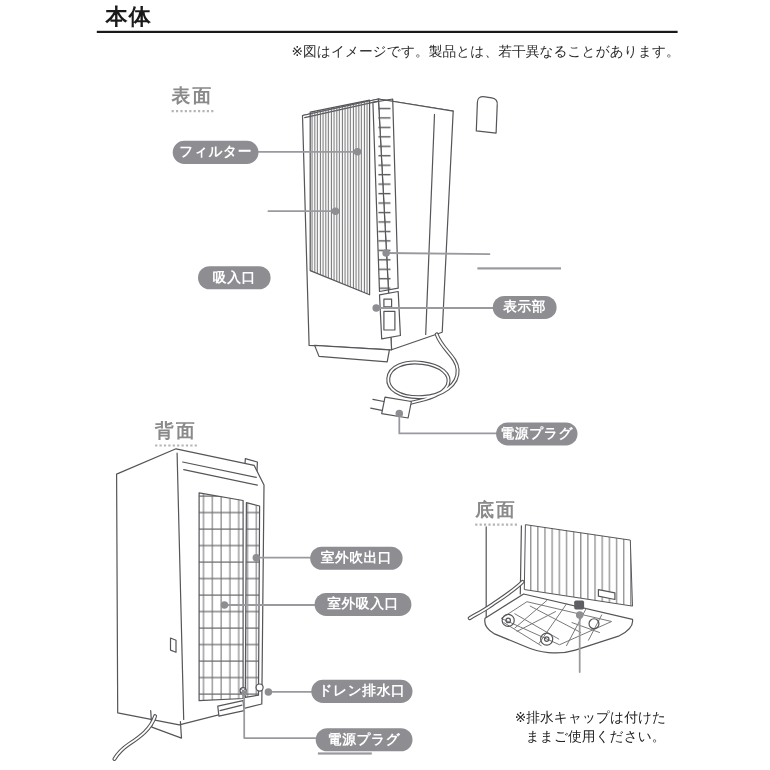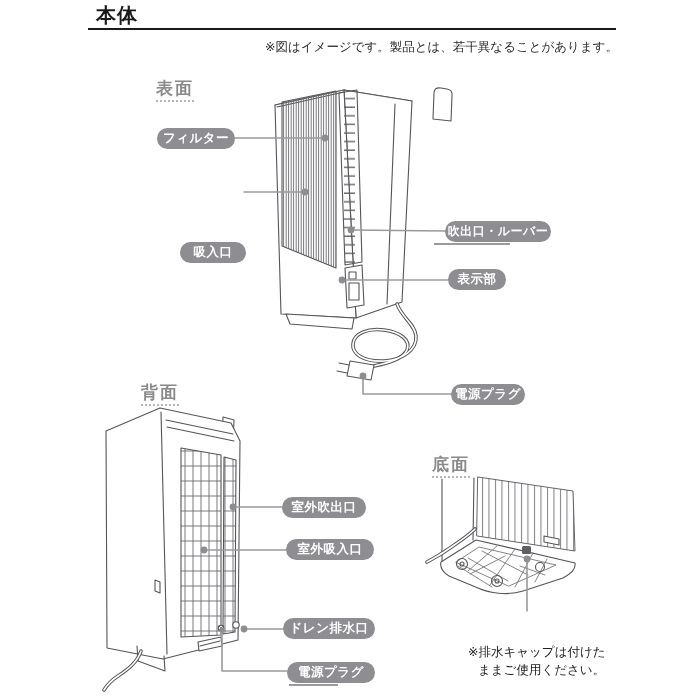--- a/index.html
+++ b/index.html
@@ -168,21 +168,20 @@
   <div class="page-title">本体</div>
   <div class="title-rule"></div>
   <div class="disclaimer">※図はイメージです。製品とは、若干異なることがあります。</div>
 
   <div class="section-label" style="left:156px;top:80px;">表面</div>
   <div class="section-label" style="left:112px;top:384px;margin-left:29px;">背面</div>
   <div class="section-label" style="left:432px;top:456px;">底面</div>
 
   <div class="pill" style="left:157px;top:128px;width:78px;height:21px;">フィルター</div>
   <div class="pill" style="left:180px;top:198px;width:66px;height:21px;margin-top:44px;">吸入口</div>
-  <div class="pill" style="left:445px;top:221px;width:106px;height:21px;font-size:12px;">吹出口・ルーバー</div>
   <div class="pill" style="left:448px;top:269px;width:58px;height:21px;">表示部</div>
   <div class="pill" style="left:451px;top:384px;width:74px;height:21px;">電源プラグ</div>
   <div class="pill" style="left:282px;top:497px;width:84px;height:21px;">室外吹出口</div>
   <div class="pill" style="left:286px;top:539px;width:88px;height:21px;">室外吸入口</div>
   <div class="pill" style="left:283px;top:618px;width:92px;height:21px;text-align:center;">ドレン排水口</div>
   <div class="pill" style="left:287px;top:662px;width:88px;height:21px;">電源プラグ</div>
 
   <div class="underline-accent" style="left:434px;top:243px;width:76px;"></div>
   <div class="underline-accent" style="left:289px;top:684px;width:49px;"></div>
 

